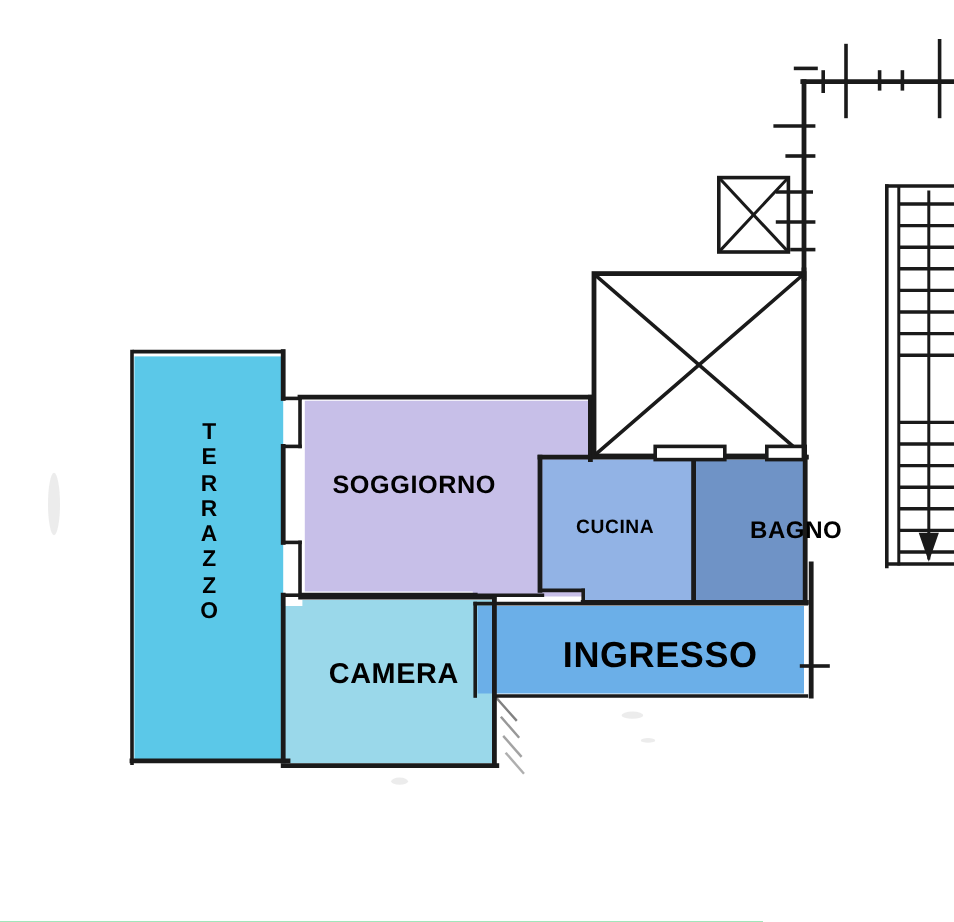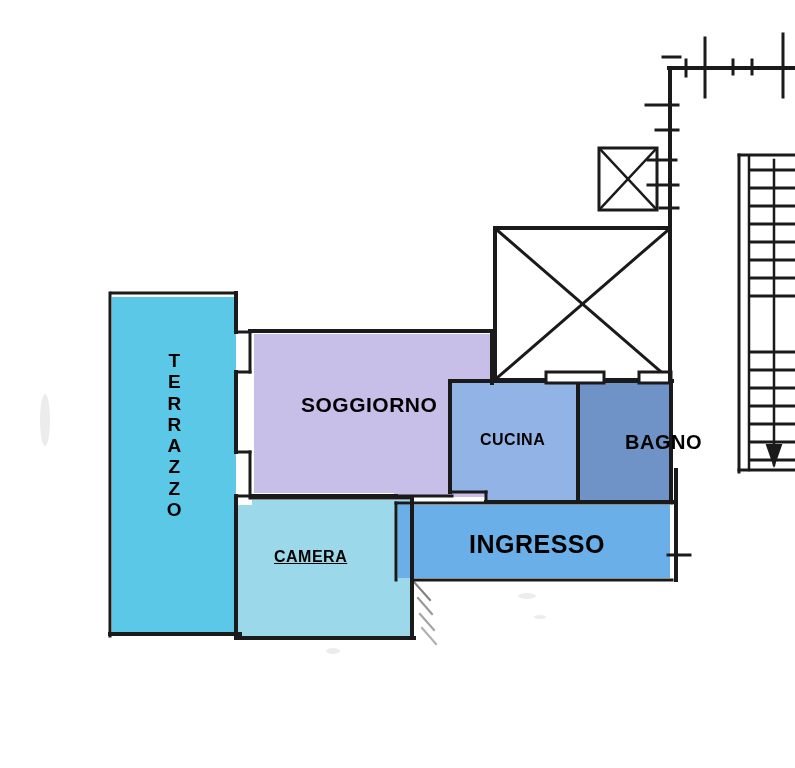--- a/index.html
+++ b/index.html
@@ -37,25 +37,25 @@
     pointer-events: none;
     user-select: none;
   }
   .room-label.vertical {
     white-space: normal;
     width: 1em;
     line-height: 1.12em;
     text-align: center;
     word-break: break-all;
   }
-  .lbl-soggiorno { left: 277px; top: 393px; font-size: 21px; margin-left: 24px; }
+  .lbl-soggiorno { left: 277px; top: 393px; font-size: 21px; }
   .lbl-cucina    { left: 480px; top: 431px; font-size: 16px; }
   .lbl-bagno     { left: 581px; top: 431px; font-size: 20px; padding-left: 44px; }
-  .lbl-camera    { left: 274px; top: 548px; font-size: 16px; text-decoration: underline; }
-  .lbl-ingresso  { left: 469px; top: 530px; font-size: 25px; }
+  .lbl-camera    { left: 274px; top: 548px; font-size: 24px; }
+  .lbl-ingresso  { left: 469px; top: 530px; font-size: 30px; }
   .lbl-terrazzo  { left: 165px; top: 350px; font-size: 19px; }
 </style>
 </head>
 <body>
 
 <div id="plan-root">
 
   <svg id="plan-svg" viewBox="0 0 795 768">
 
     <rect x="0" y="0" width="795" height="768" fill="#ffffff"></rect>

